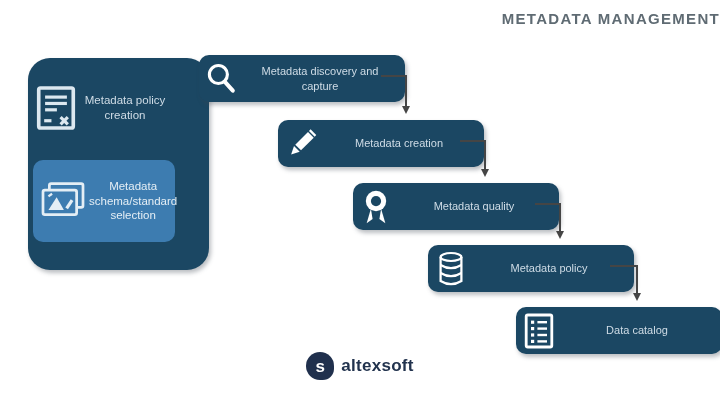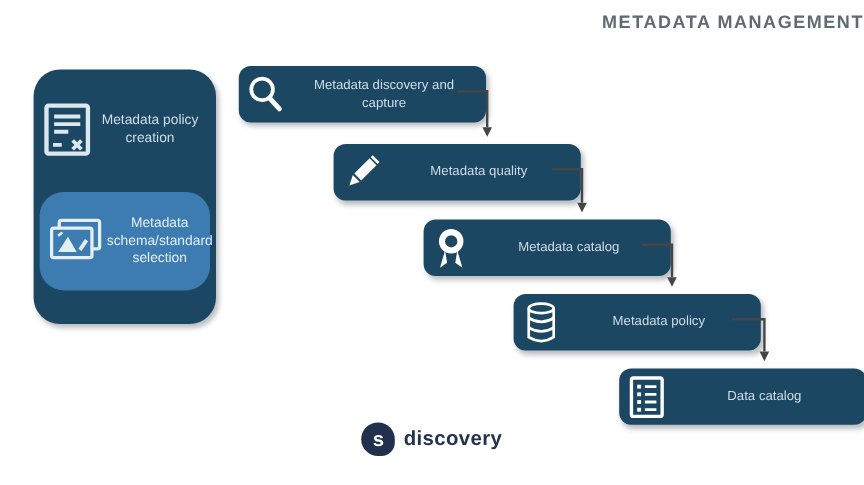--- a/index.html
+++ b/index.html
@@ -6,34 +6,34 @@
   .canvas{
     position:relative;width:720px;height:404px;background:#ffffff;
     font-family:"Liberation Sans",sans-serif;overflow:hidden;
   }
   .title{
     position:absolute;left:0;top:10px;width:720px;text-align:right;
     color:#5f6b73;font-size:15px;font-weight:700;letter-spacing:1.3px;
   }
   
   .panel{
-    position:absolute;left:28px;top:58px;width:152px;height:212px;
+    position:absolute;left:28px;top:58px;width:181px;height:212px;
     background:#1b4763;border-radius:22px;
     box-shadow:2px 3px 4px rgba(60,70,80,.35);
   }
   .panel-row{
     position:absolute;display:flex;align-items:center;
   }
   .panel-row.row1{left:8px;top:22px;width:138px;height:56px;}
   .panel-row .txt{
     flex:1;text-align:center;color:#cfdce6;font-size:11.5px;line-height:1.3;
   }
   .panel-highlight{
     position:absolute;left:5px;top:102px;width:142px;height:82px;
-    background:#3d7cb0;border-radius:20px;
+    background:#3d7cb0;border-radius:10px;
     display:flex;align-items:center;padding:2px 4px;box-sizing:border-box;
   }
   .panel-highlight .txt{
     flex:1;text-align:center;color:#e4eef5;font-size:11.5px;line-height:1.3;
   }
   .icon-cell{flex:0 0 auto;display:flex;align-items:center;justify-content:center;}
   
   .step{
     position:absolute;width:206px;height:47px;background:#1b4763;border-radius:10px;
     display:flex;align-items:center;
@@ -112,33 +112,33 @@
   <div class="step" id="step2">
     <span class="icon-cell">
       <svg width="36" height="36" viewBox="0 0 40 40">
         <g transform="rotate(45 20 20)">
           <rect x="16" y="5" width="9" height="20" fill="#ffffff"></rect>
           <path d="M16,27 L25,27 L20.5,36 Z" fill="#ffffff"></path>
           <rect x="16" y="1" width="9" height="2.5" fill="#ffffff"></rect>
         </g>
       </svg>
     </span>
-    <span class="label">Metadata quality</span>
+    <span class="label">Metadata creation</span>
   </div>
 
   <div class="step" id="step3">
     <span class="icon-cell">
       <svg width="34" height="40" viewBox="0 0 40 46">
         <path d="M14,25 L9,42 L16,37 Z" fill="#ffffff"></path>
         <path d="M26,25 L31,42 L24,37 Z" fill="#ffffff"></path>
         <circle cx="20" cy="16" r="12" fill="#ffffff"></circle>
         <circle cx="20" cy="16" r="6" fill="#1b4763"></circle>
       </svg>
     </span>
-    <span class="label">Metadata catalog</span>
+    <span class="label">Metadata quality</span>
   </div>
 
   <div class="step" id="step4">
     <span class="icon-cell">
       <svg width="32" height="38" viewBox="0 0 40 46">
         <ellipse cx="20" cy="8" rx="13" ry="5" fill="none" stroke="#ffffff" stroke-width="2.8"></ellipse>
         <path d="M7,8 V38 Q20,46 33,38 V8" fill="none" stroke="#ffffff" stroke-width="2.8"></path>
         <path d="M7,18 Q20,26 33,18" fill="none" stroke="#ffffff" stroke-width="2.8"></path>
         <path d="M7,28 Q20,36 33,28" fill="none" stroke="#ffffff" stroke-width="2.8"></path>
       </svg>
@@ -173,16 +173,16 @@
     <g fill="#454545">
       <polygon points="402,106 410,106 406,114"></polygon>
       <polygon points="481,169 489,169 485,177"></polygon>
       <polygon points="556,231 564,231 560,239"></polygon>
       <polygon points="633,293 641,293 637,301"></polygon>
     </g>
   </svg>
 
   <div class="logo">
     <span class="logo-mark">s</span>
-    <span class="logo-text">discovery</span>
+    <span class="logo-text">altexsoft</span>
   </div>
 
 </div>
 
 </body></html>

